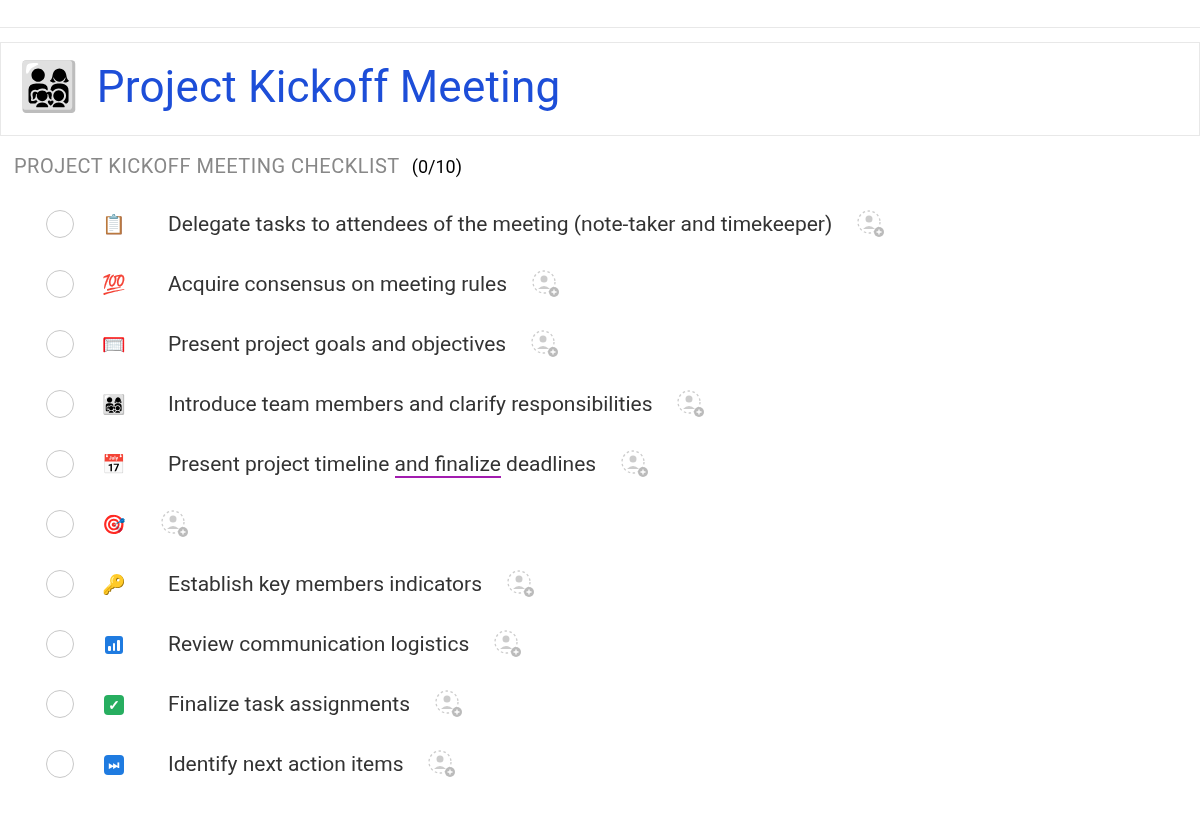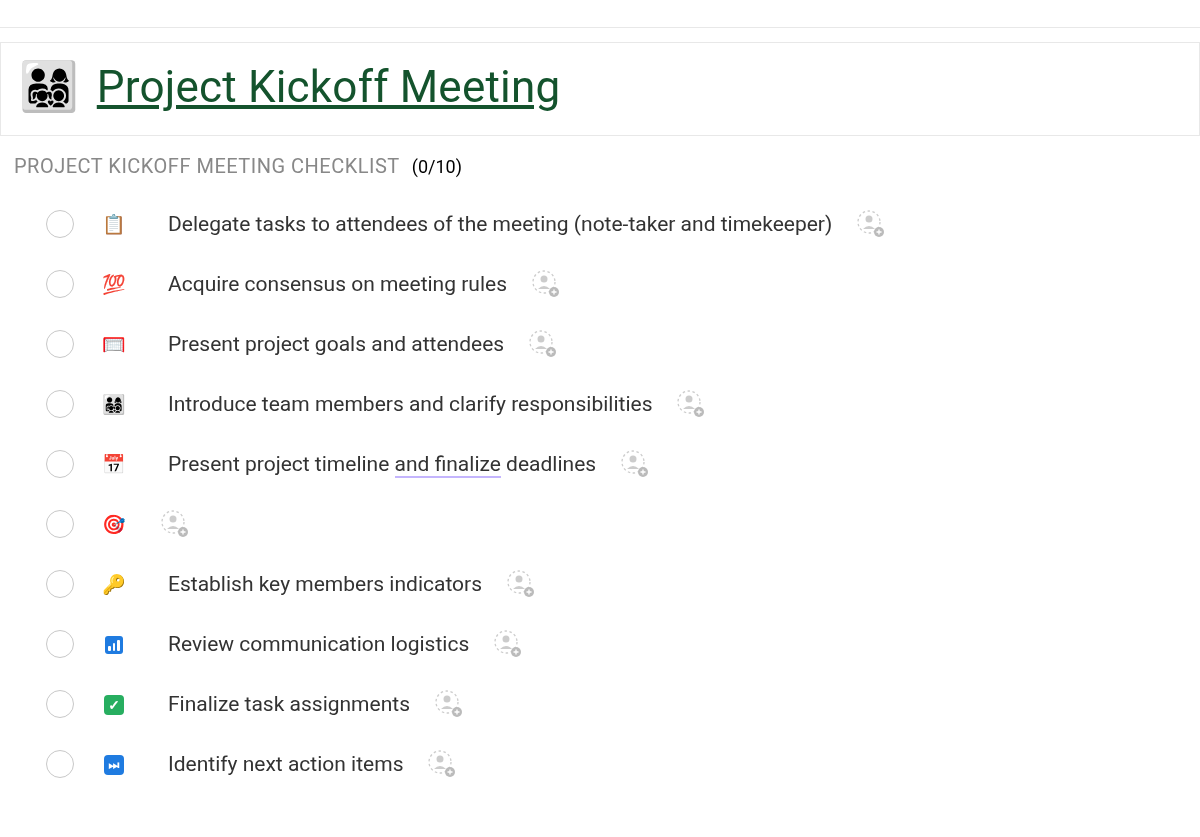--- a/index.html
+++ b/index.html
@@ -29,23 +29,22 @@
     margin-top: 14px;
   }
   .header-icon {
     font-size: 48px;
     margin-right: 18px;
     line-height: 1;
   }
   .header-title {
     font-size: 44px;
     font-weight: 400;
-    color: #14532d;
+    color: #1d4ed8;
     letter-spacing: 0.2px;
-    text-decoration: underline;
   }
   .checklist-header {
     display: flex;
     align-items: baseline;
     padding: 18px 8px 6px 14px;
   }
   .checklist-title {
     font-size: 20px;
     font-weight: 400;
     color: #888;
@@ -123,21 +122,21 @@
     display:inline-flex;
     align-items:flex-end;
     gap:2px;
     width:18px;
     height:18px;
     background:#1f7be0;
     border-radius:3px;
     padding:3px;
   }
   .bar-chart span{background:#fff;width:3px;border-radius:1px;}
-  .underline-soft { border-bottom: 2px solid #c4b5fd; }
+  .underline-soft { border-bottom: 2px solid #a21caf; }
 </style>
 </head>
 <body>
 
 <div class="top-border"></div>
 
 <div class="header">
   <span class="header-icon">👨‍👩‍👧‍👦</span>
   <span class="header-title">Project Kickoff Meeting</span>
 </div>
@@ -175,21 +174,21 @@
           <path d="M7 20 Q13 14 19 20" fill="#ccc"></path>
           <circle cx="23" cy="23" r="5" fill="#bbb"></circle>
           <path d="M23 20.5 L23 25.5 M20.5 23 L25.5 23" stroke="#fff" stroke-width="1.3"></path>
         </svg>
     </span>
   </div>
 
   <div class="item">
     <span class="checkbox"></span>
     <span class="item-icon">🥅</span>
-    <span class="item-text">Present project goals and attendees</span>
+    <span class="item-text">Present project goals and objectives</span>
     <span class="assignee">
       <svg width="30" height="30">
           <circle cx="13" cy="13" r="11" fill="none" stroke="#ccc" stroke-width="1.3" stroke-dasharray="2.5,2.5"></circle>
           <circle cx="13" cy="10" r="3.5" fill="#ccc"></circle>
           <path d="M7 20 Q13 14 19 20" fill="#ccc"></path>
           <circle cx="23" cy="23" r="5" fill="#bbb"></circle>
           <path d="M23 20.5 L23 25.5 M20.5 23 L25.5 23" stroke="#fff" stroke-width="1.3"></path>
         </svg>
     </span>
   </div>

